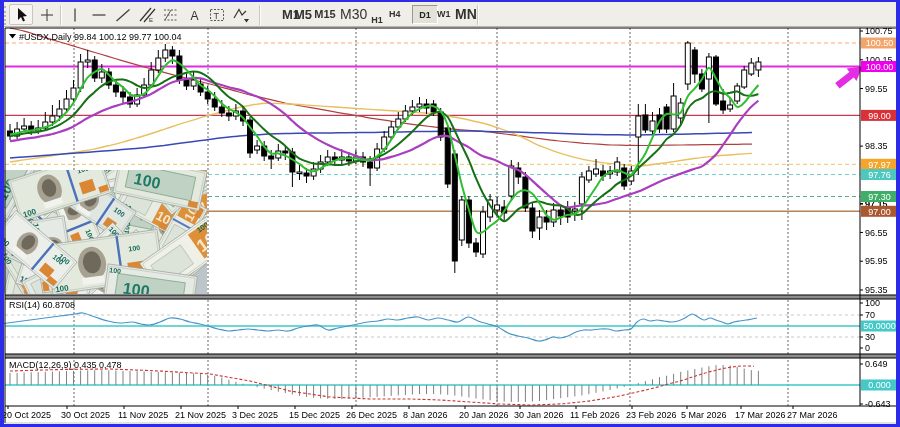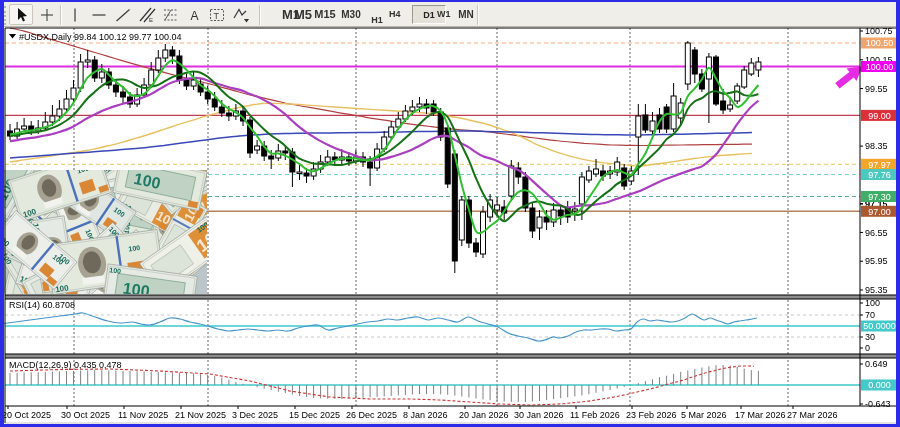--- a/index.html
+++ b/index.html
@@ -1135,24 +1135,24 @@
           <text x="5.5" y="12.5" font-size="9" fill="#444">T</text>
         </svg></div>
       <div style="position:absolute;left:231px;top:4px;width:24px;height:18px"><svg width="18" height="18" viewBox="0 0 18 18">
           <path d="M3,12 L8,3.5 L11,9 L15,5" fill="none" stroke="#3a3a3a" stroke-width="1.2"></path>
           <path d="M13,13 l5,0 l-2.5,3.5 Z" fill="#333"></path>
         </svg></div>
       <div style="position:absolute;left:259px;top:3px;width:2px;height:20px;border-left:1px solid #c9c6bd;border-right:1px solid #fff"></div>
       <div style="position:absolute;left:280px;top:3px;width:22px;height:19px;font-size:13px;font-weight:bold;color:#333;text-align:center;line-height:19px">M1</div>
       <div style="position:absolute;left:292px;top:3px;width:22px;height:19px;font-size:13px;font-weight:bold;color:#333;text-align:center;line-height:19px">M5</div>
       <div style="position:absolute;left:314px;top:3px;width:22px;height:19px;font-size:11px;font-weight:bold;color:#333;text-align:center;line-height:19px">M15</div>
-      <div style="position:absolute;left:340px;top:3px;width:22px;height:19px;font-size:10px;font-weight:bold;color:#333;text-align:center;line-height:19px">M30</div>
+      <div style="position:absolute;left:340px;top:3px;width:22px;height:19px;font-size:14px;font-weight:normal;color:#333;text-align:right;line-height:19px">M30</div>
       <div style="position:absolute;left:366px;top:9px;width:22px;height:19px;font-size:9px;font-weight:bold;color:#333;text-align:center;line-height:19px">H1</div>
       <div style="position:absolute;left:389px;top:3px;width:22px;height:19px;font-size:9px;font-weight:bold;color:#333;text-align:left;line-height:19px">H4</div>
-      <div style="position:absolute;left:412px;top:3px;width:34px;height:19px;background:#e3e1d8;border:1px solid #9a978e;border-right-color:#fff;border-bottom-color:#fff;font-size:9px;font-weight:bold;color:#222;text-align:center;line-height:19px">D1</div>
+      <div style="position:absolute;left:412px;top:3px;width:26px;height:19px;background:#e3e1d8;border:1px solid #9a978e;border-right-color:#fff;border-bottom-color:#fff;font-size:9px;font-weight:bold;color:#222;text-align:center;line-height:19px">D1</div>
       <div style="position:absolute;left:437px;top:3px;width:22px;height:19px;font-size:9px;font-weight:bold;color:#333;text-align:left;line-height:19px">W1</div>
-      <div style="position:absolute;left:455px;top:3px;width:22px;height:19px;font-size:10px;font-weight:bold;color:#333;text-align:center;line-height:19px">MN</div>
+      <div style="position:absolute;left:455px;top:3px;width:22px;height:19px;font-size:14px;font-weight:bold;color:#333;text-align:center;line-height:19px">MN</div>
       <div style="position:absolute;left:477px;top:3px;width:2px;height:20px;border-left:1px solid #c9c6bd;border-right:1px solid #fff"></div>
     </div>
 <div class="bl" style="left:0;top:0;width:900px;height:2px"></div>
 <div class="bl" style="left:0;top:0;width:4px;height:427px"></div>
 <div class="bl" style="left:896px;top:0;width:4px;height:427px"></div>
 <div class="bl" style="left:0;top:424px;width:900px;height:3px"></div>
 </div>
 </body></html>

